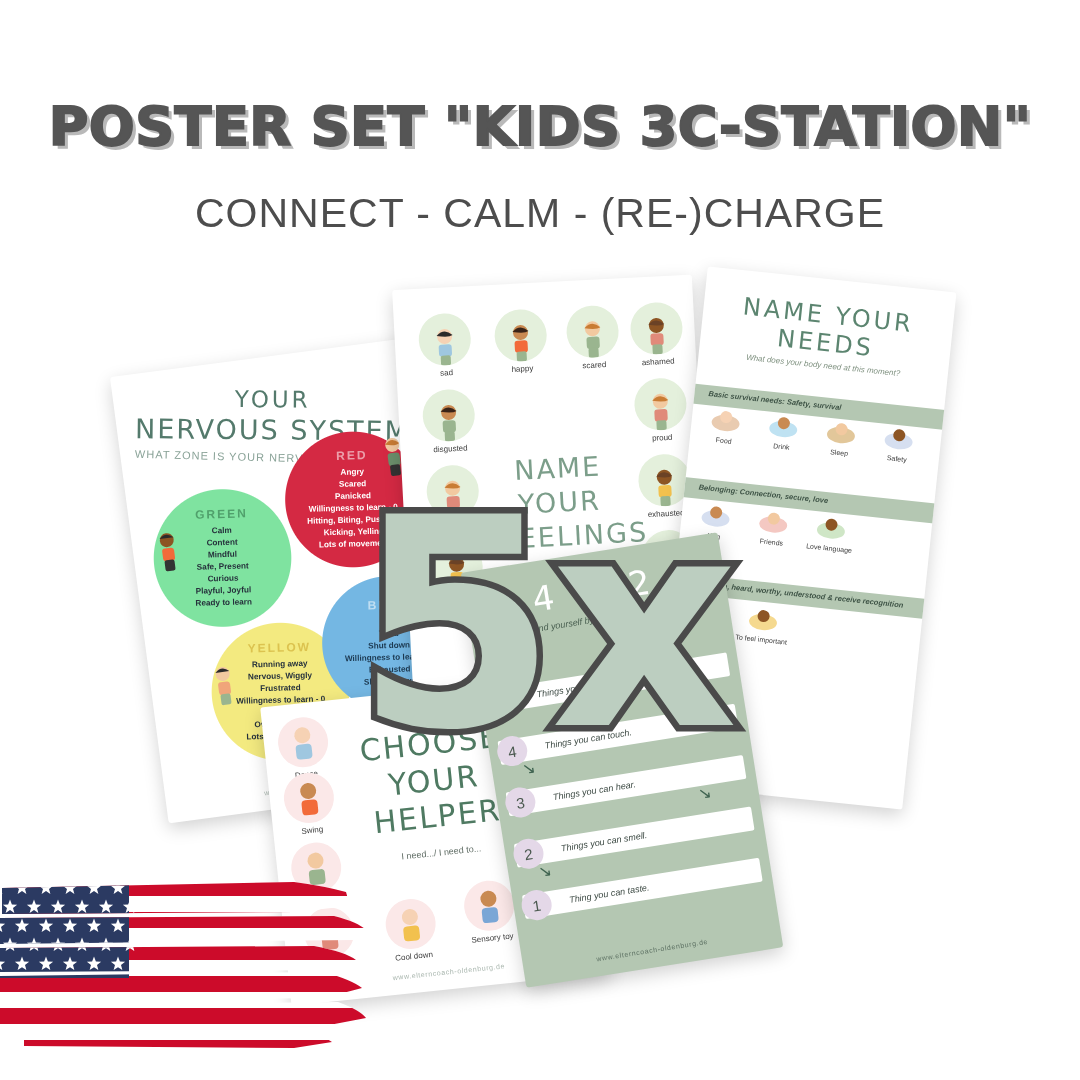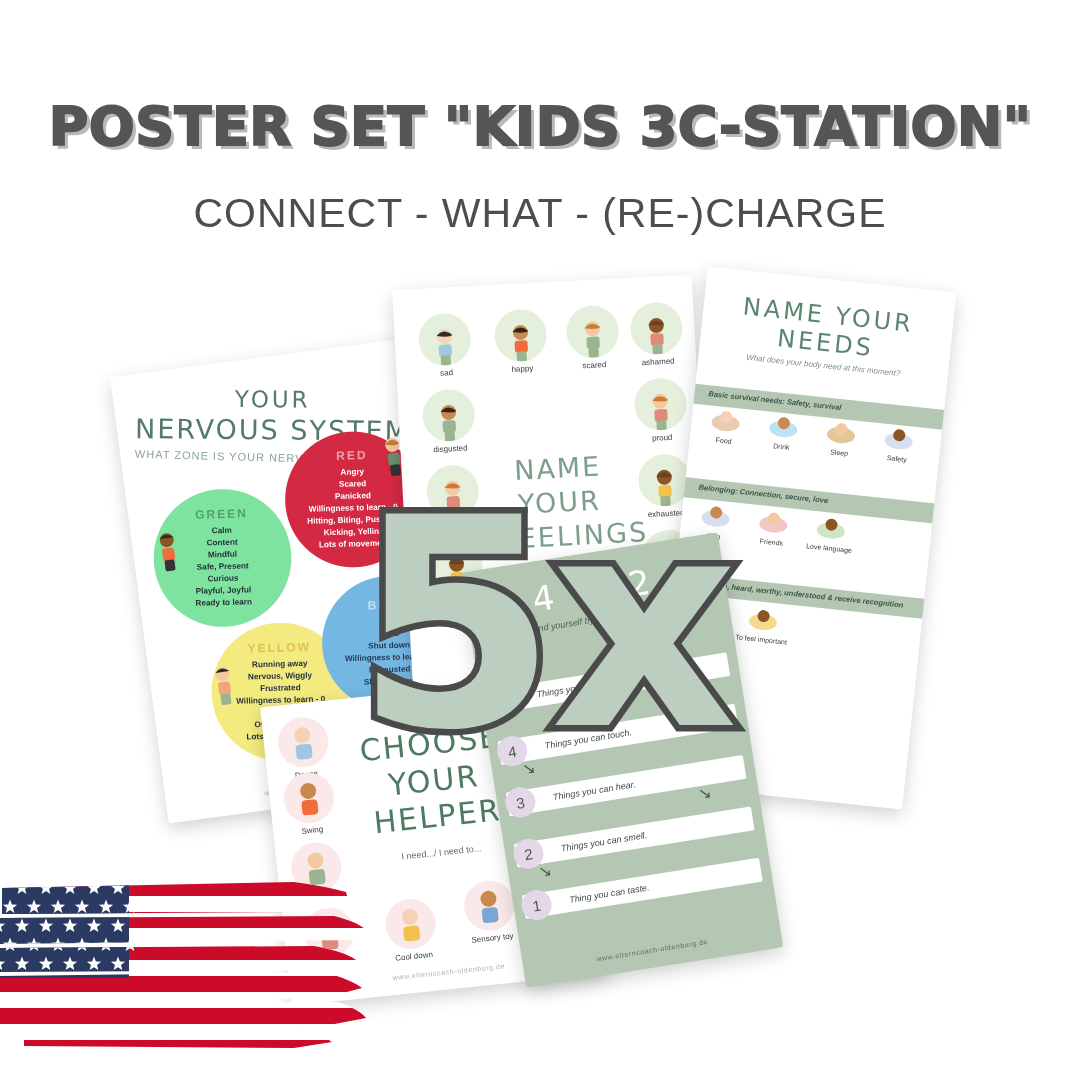--- a/index.html
+++ b/index.html
@@ -122,21 +122,21 @@
   #badge-5x span { -webkit-text-stroke:13px #4a4a4a; }
 
   
   #flag { position:absolute; left:-6px; top:860px; width:380px; height:190px; }
 </style>
 </head>
 <body>
 
 <div id="header">
   <div id="main-title">POSTER SET "KIDS 3C-STATION"</div>
-  <div id="subtitle">CONNECT - WHAT - (RE-)CHARGE</div>
+  <div id="subtitle">CONNECT - CALM - (RE-)CHARGE</div>
 </div>
 
 <div id="stage">
 
   <div class="poster" id="poster-nervous">
     <div class="poster-inner">
       <div class="ns-title">
         <div class="ns-t1">YOUR</div>
         <div class="ns-t2">NERVOUS SYSTEM</div>
         <div class="ns-sub">WHAT ZONE IS YOUR NERVOUS SYSTEM IN?</div>

